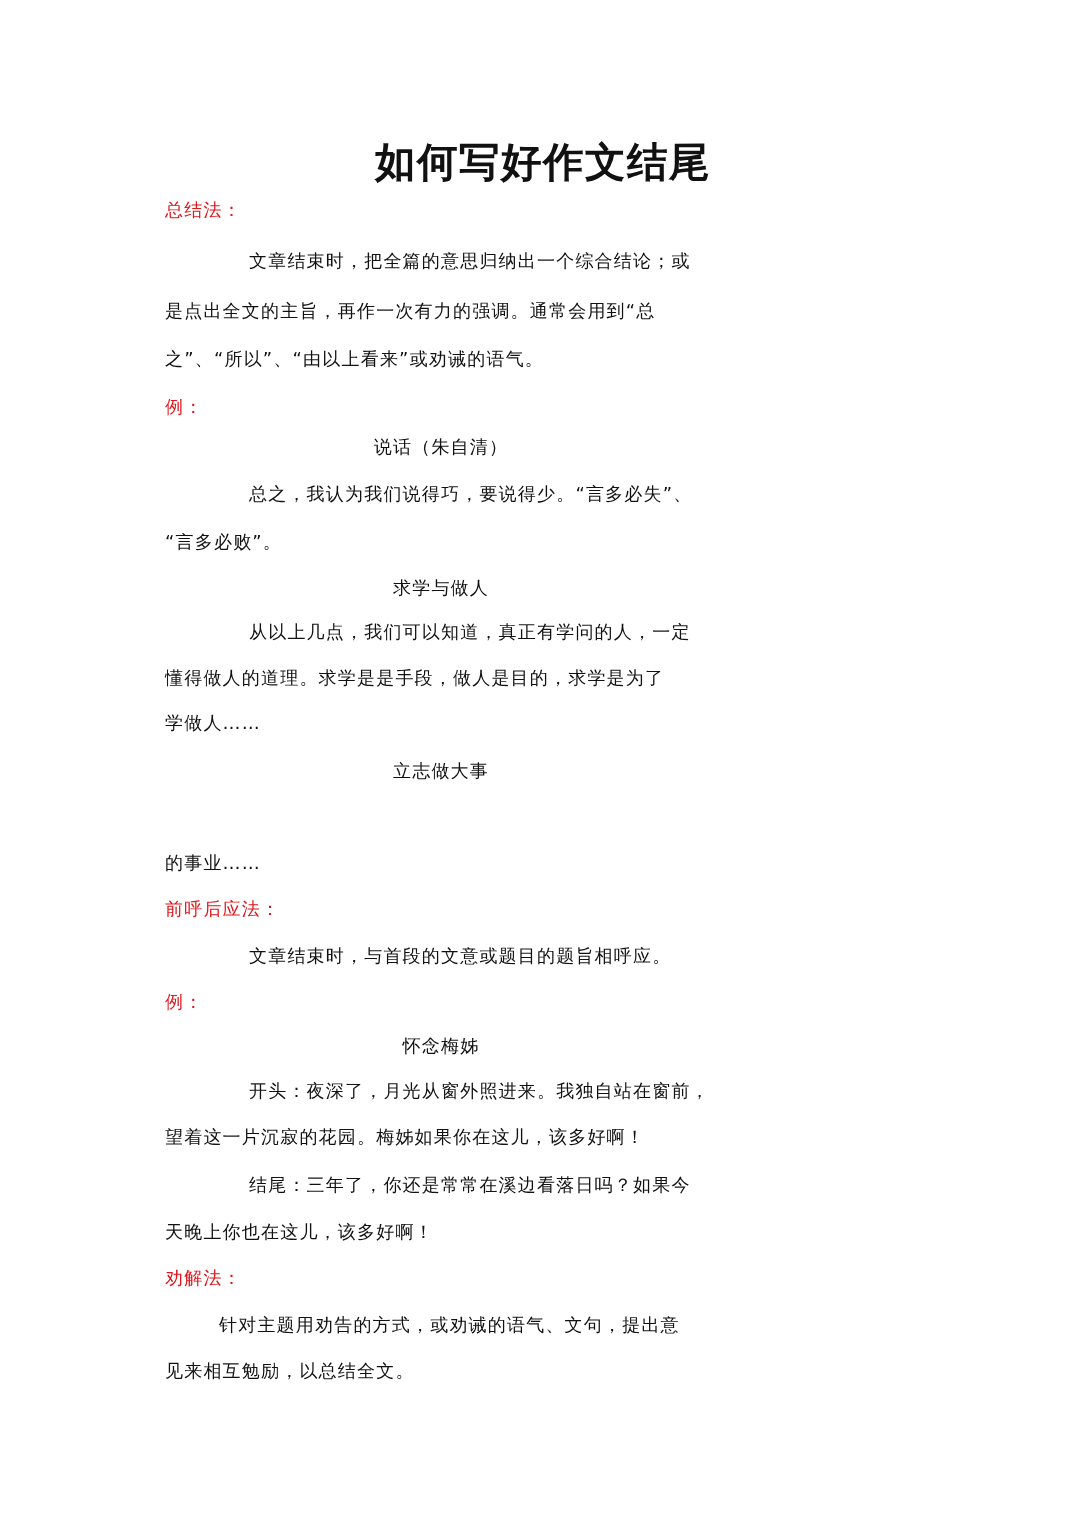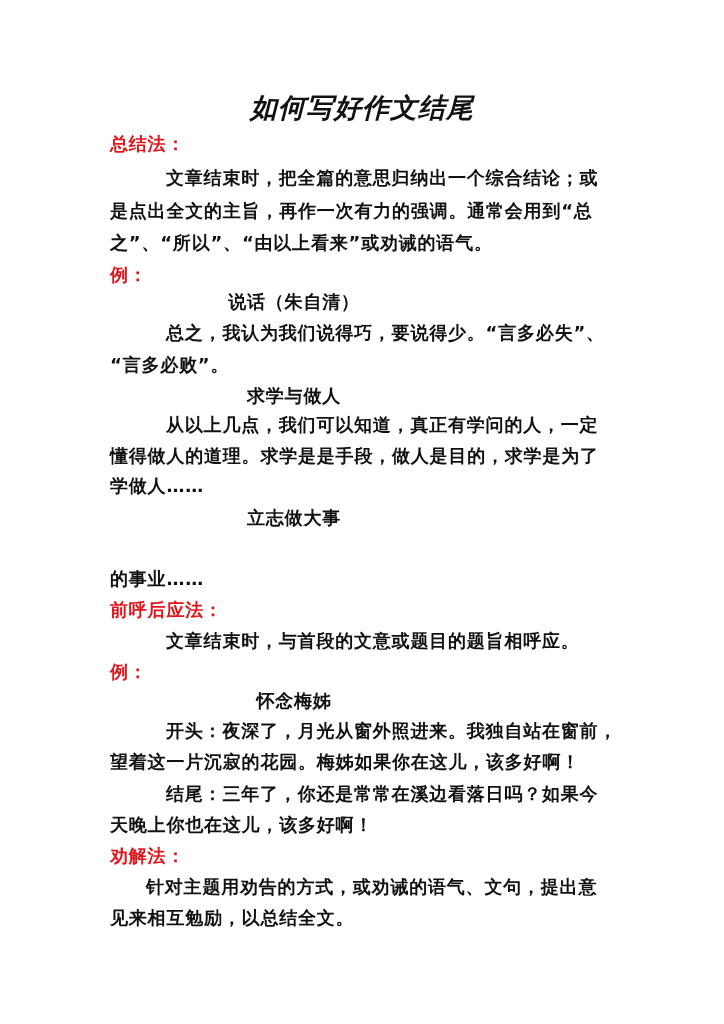--- a/index.html
+++ b/index.html
@@ -1,21 +1,21 @@
 <!DOCTYPE html>
 <html><head>
 <meta charset="utf-8">
 <style>
   html, body { margin: 0; padding: 0; background: #ffffff; }
   body { width: 724px; height: 1024px; position: relative; overflow: hidden;
          font-family: "DejaVu Sans", sans-serif; color: #111; }
   .page { position: absolute; left: 0; top: 0; width: 724px; height: 1024px; }
   .title { position: absolute; top: 90px; left: 0; width: 724px; text-align: center;
-           font-size: 27px; font-weight: bold; letter-spacing: 1px; font-style: italic; }
-  .line { position: absolute; left: 110px; width: 510px; font-size: 18px; font-weight: bold;
+           font-size: 27px; font-weight: bold; letter-spacing: 1px; }
+  .line { position: absolute; left: 110px; width: 510px; font-size: 12px; font-weight: normal;
           white-space: nowrap; letter-spacing: 0.8px; }
   .red { color: #e0151b; }
   .center { left: 0; width: 588px; text-align: center; }
   .indent { padding-left: 56px; }
   .indent2 { padding-left: 36px; }
 </style>
 </head>
 <body>
 
 <div class="page">

